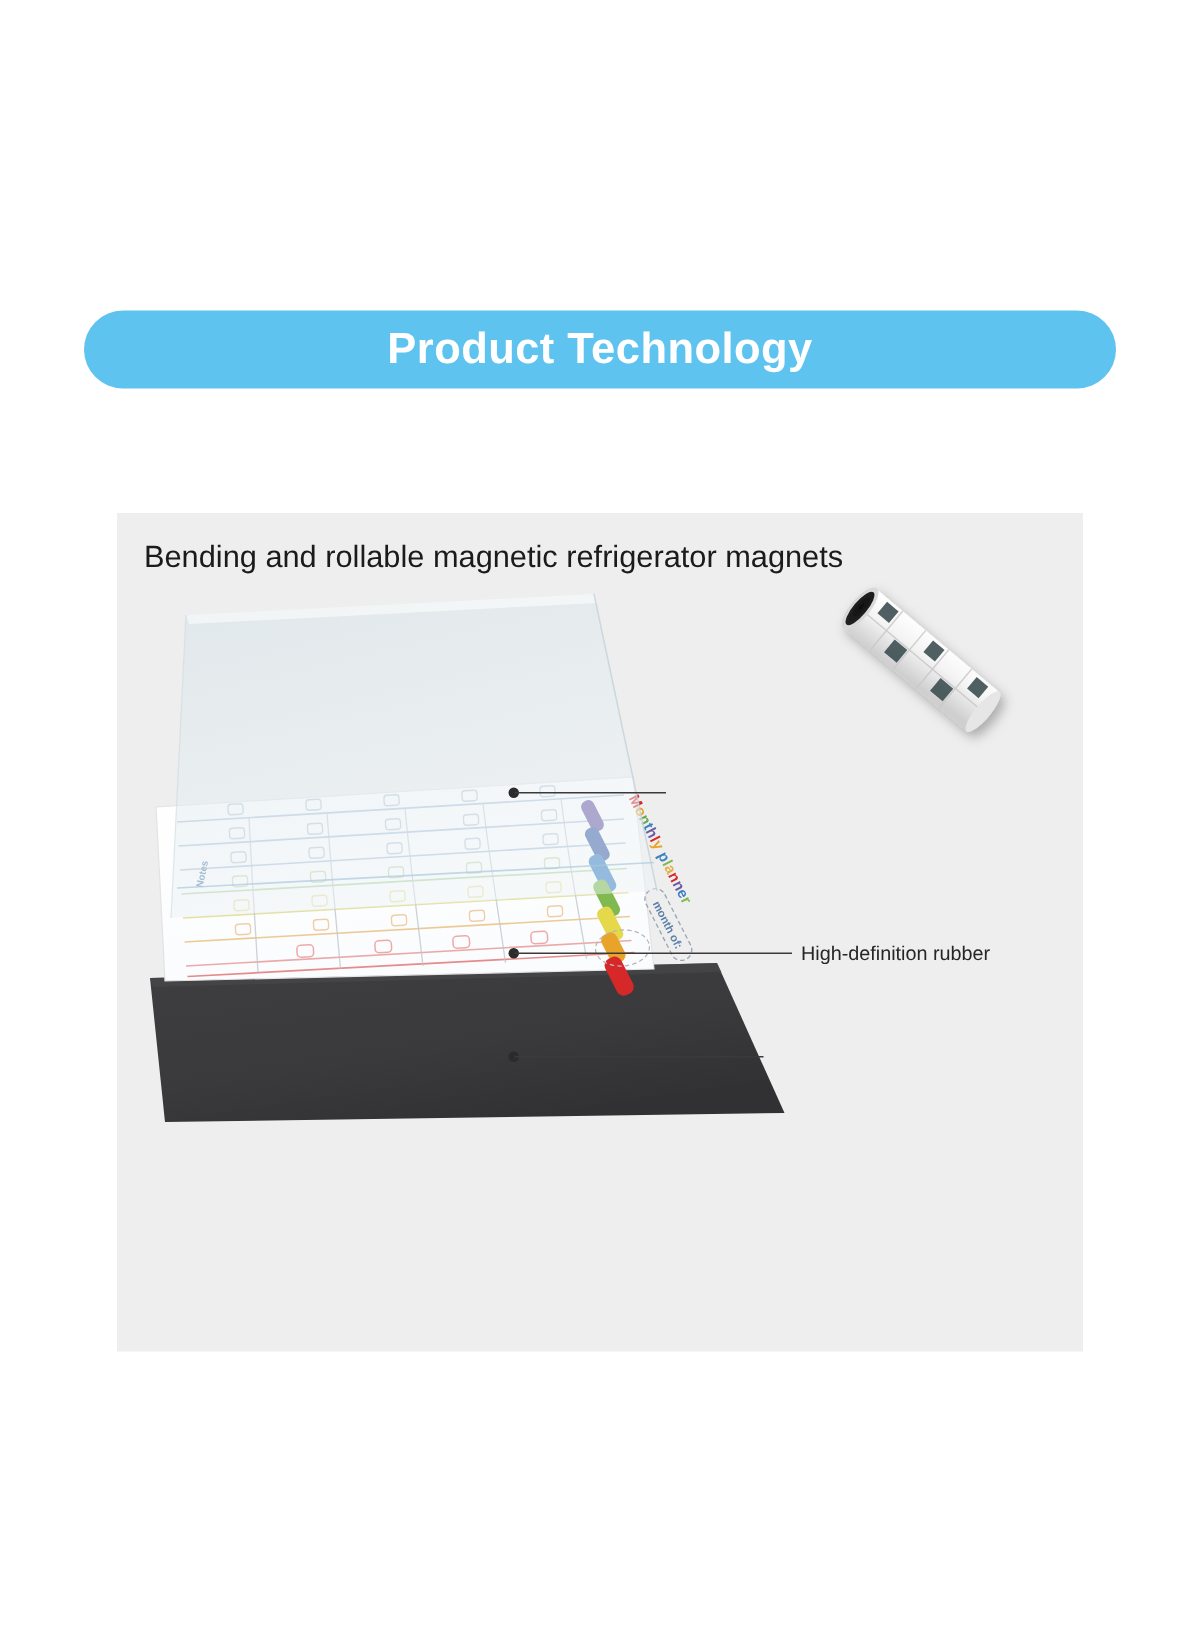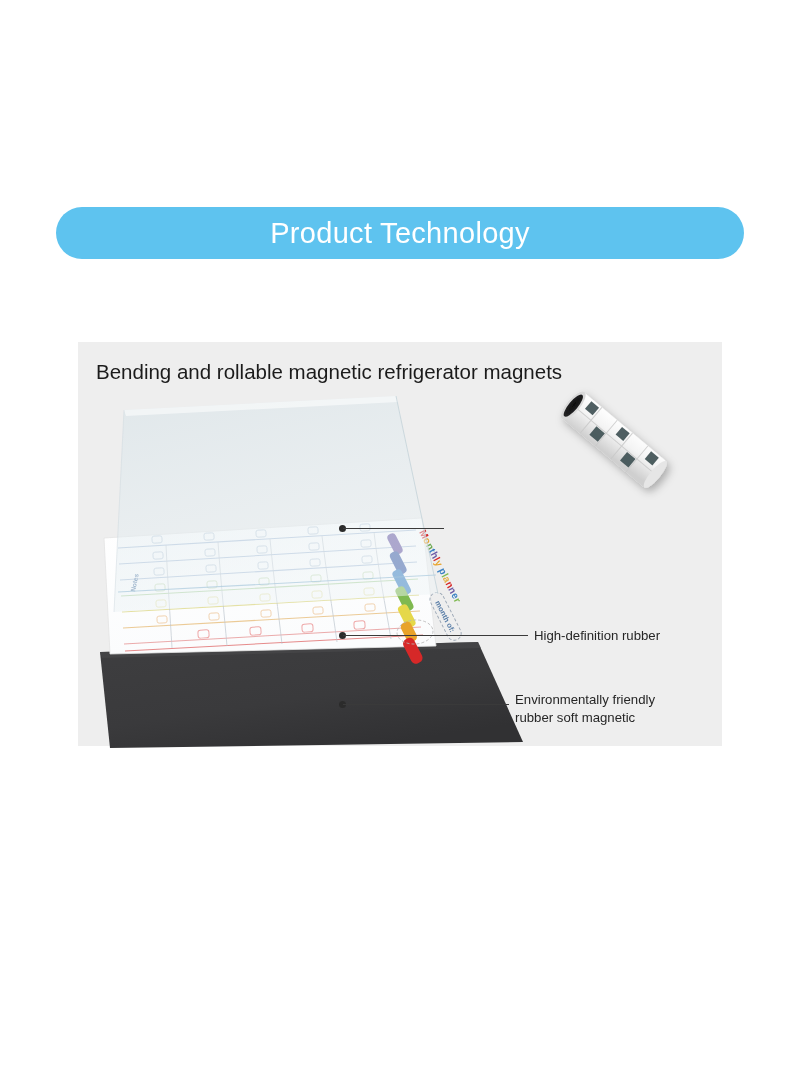--- a/index.html
+++ b/index.html
@@ -24,32 +24,32 @@
     height: 52px;
     background: #5ec3ef;
     border-radius: 26px;
     display: flex;
     align-items: center;
     justify-content: center;
   }
   #banner-title {
     color: #ffffff;
     font-size: 29px;
-    font-weight: 400;
+    font-weight: 700;
     letter-spacing: 0.3px;
     line-height: 1;
   }
 
   
   #panel {
     position: absolute;
     left: 78px;
     top: 342px;
     width: 644px;
-    height: 404px;
+    height: 559px;
     background: #eeeeee;
   }
 
   #panel-heading {
     position: absolute;
     left: 18px;
     top: 18px;
     font-size: 20.5px;
     color: #1b1b1b;
     font-weight: 400;
@@ -306,17 +306,15 @@
 
     <div class="leader-dot" style="left:261px; top:183px;"></div>
     <div class="leader-line" style="left:265px; top:186px; width:101px;"></div>
 
     <div class="leader-dot" style="left:261px; top:290px;"></div>
     <div class="leader-line" style="left:265px; top:293px; width:185px;"></div>
     <div class="callout" style="left:456px; top:285px; width:185px;">High-definition rubber</div>
 
     <div class="leader-dot" style="left:261px; top:359px;"></div>
     <div class="leader-line" style="left:265px; top:362px; width:166px;"></div>
-    <div class="callout" style="left:437px; top:349px; width:200px;">Environmentally friendly
-rubber soft magnetic</div>
 
   </div>
 </div>
 
 </body></html>

